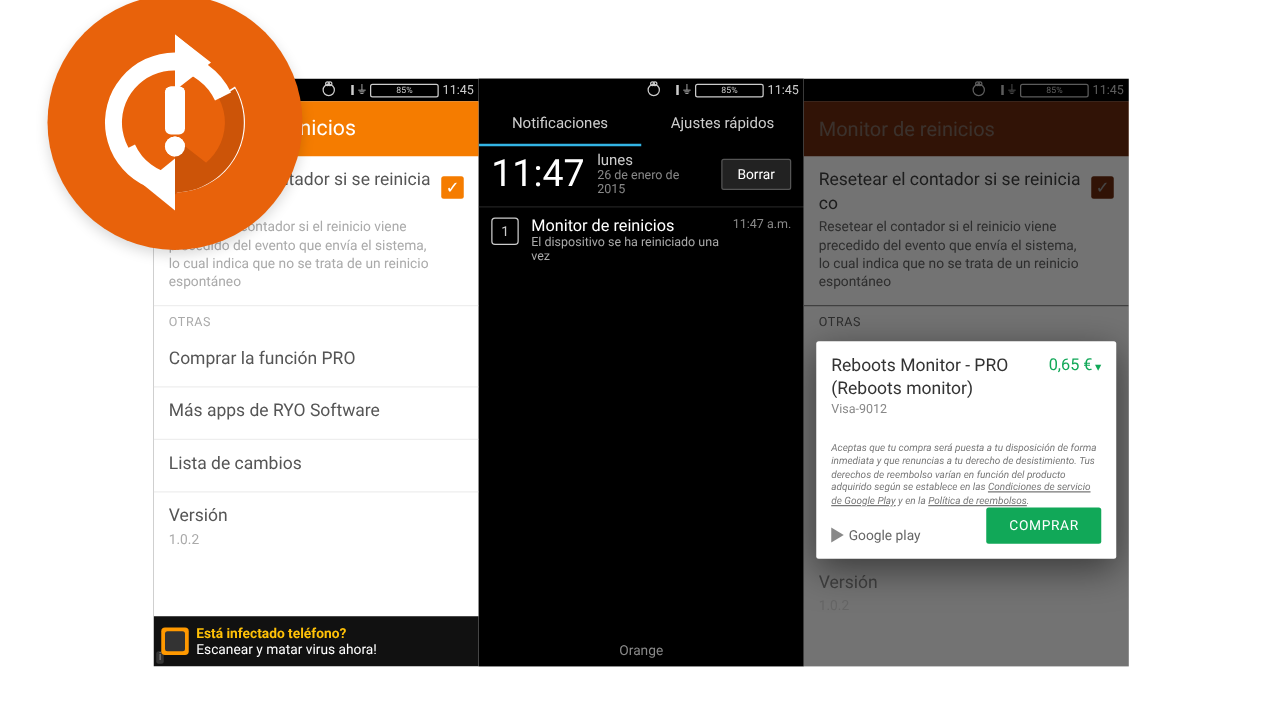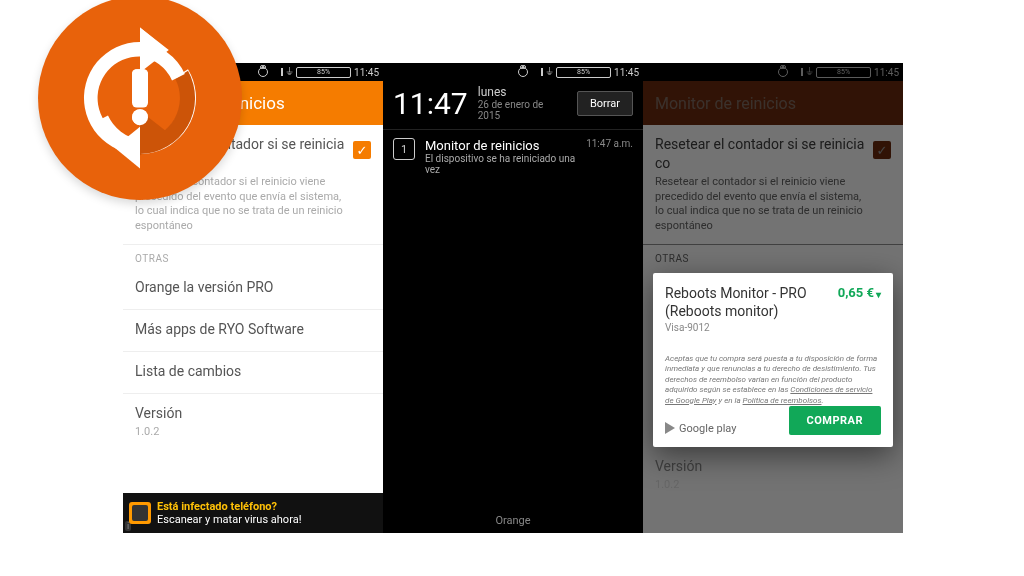--- a/index.html
+++ b/index.html
@@ -42,28 +42,28 @@
 .carrier{position:absolute;bottom:6px;width:100%;text-align:center;color:#888;font-size:11px}
 .s3{background:#fff}
 .dim{position:absolute;inset:0;background:rgba(0,0,0,.55)}
 .s3 .header{background:#b84a18;color:#d8b5a4;height:44px;display:flex;align-items:center;padding-left:12px;font-size:16px}
 .s3 .faded{filter:brightness(.6);color:#999}
 .s3 .row .title,.s3 .row .txt{color:#6a6a6a}
 .s3 .checkbox{background:#b84a18}
 .dialog{position:absolute;left:10px;right:10px;top:210px;background:#fff;border-radius:2px;padding:12px;box-shadow:0 8px 30px rgba(0,0,0,.5);z-index:2}
 .dlg-top{display:flex;justify-content:space-between;align-items:flex-start}
 .dlg-title{font-size:14px;color:#333;line-height:1.25}
-.dlg-price{color:#11a858;font-size:13px;font-weight:bold;display:flex;align-items:flex-end;gap:2px}
+.dlg-price{color:#11a858;font-size:13px;font-weight:normal;display:flex;align-items:flex-end;gap:2px}
 .dlg-card{font-size:10px;color:#888;margin-top:2px}
 .dlg-terms{font-size:8px;color:#777;font-style:italic;line-height:1.3;margin-top:21px}
 .dlg-terms u{text-decoration:underline}
 .dlg-bottom{display:flex;justify-content:space-between;align-items:flex-end;}
 .gplay{display:flex;align-items:center;gap:4px;font-size:11px;color:#666}
 .gplay-tri{width:0;height:0;border-left:10px solid #888;border-top:6px solid transparent;border-bottom:6px solid transparent}
-.buybtn{background:#11a858;color:#fff;font-size:11px;font-weight:bold;padding:8px 18px;border-radius:2px;letter-spacing:.5px}
+.buybtn{background:#11a858;color:#fff;font-size:11px;font-weight:normal;padding:8px 18px;border-radius:2px;letter-spacing:.5px}
 .hint{position:absolute;bottom:6px;left:0;right:0;text-align:center;font-size:9px;color:#5da1b8;z-index:0}
 .logo{position:absolute;top:-4px;left:38px;width:204px;height:204px;background:#e8620b;border-radius:50%;display:flex;align-items:center;justify-content:center;z-index:5;box-shadow:0 4px 10px rgba(0,0,0,.15)}
 .logo svg{width:160px;height:160px}
 .alarm-ico{width:10px;height:10px;border:1px solid #ccc;border-radius:50%;position:relative}
 .alarm-ico::before{content:"";position:absolute;top:-3px;left:1px;width:2px;height:2px;border:1px solid #ccc;border-radius:50%}
 .alarm-ico::after{content:"";position:absolute;top:-3px;right:1px;width:2px;height:2px;border:1px solid #ccc;border-radius:50%}
 </style>
 </head>
 <body>
 
@@ -102,21 +102,21 @@
       </div>
   <div class="row">
     <div class="txt">
       <div class="title">Resetear el contador si se reinicia co</div>
       <div class="sub">Resetear el contador si el reinicio viene precedido del evento que envía el sistema, lo cual indica que no se trata de un reinicio espontáneo</div>
     </div>
     <div class="checkbox">✓</div>
   </div>
   <div class="section-label">OTRAS</div>
   <div class="row">
-        <div class="txt title">Orange la versión PRO</div>
+        <div class="txt title">Comprar la función PRO</div>
       </div>
   <div class="row">
         <div class="txt title">Más apps de RYO Software</div>
       </div>
   <div class="row">
         <div class="txt title">Lista de cambios</div>
       </div>
   <div class="row" style="border:none">
     <div class="txt">
       <div class="title">Versión</div>
@@ -133,20 +133,24 @@
   </div>
 </div>
 
 <div class="screen s2">
   <div class="statusbar">
     <span class="alarm-ico"></span>
     <span class="sig"></span>
     <span>⏚</span>
     <span class="batt">85%</span>
     <span>11:45</span>
+  </div>
+  <div class="tabs">
+    <div class="tab active">Notificaciones</div>
+    <div class="tab">Ajustes rápidos</div>
   </div>
   <div class="clockrow">
     <div class="clock">11:47</div>
     <div class="daterow">
       <div class="d1">lunes</div>
       <div class="d2">26 de enero de 2015</div>
     </div>
     <div class="borrar">Borrar</div>
   </div>
   <div class="notif">

